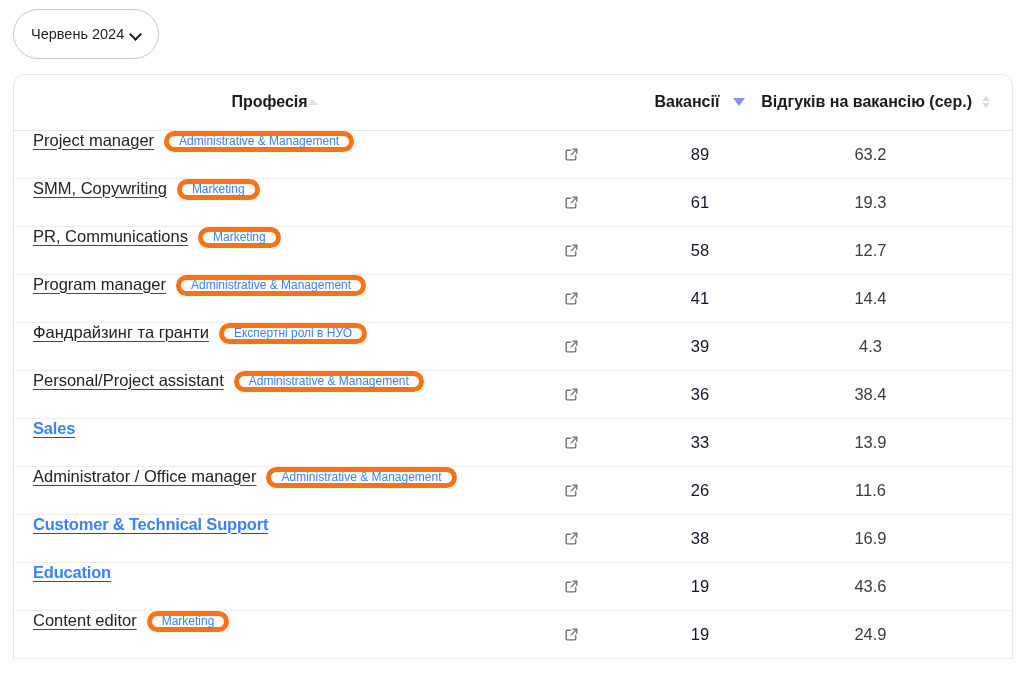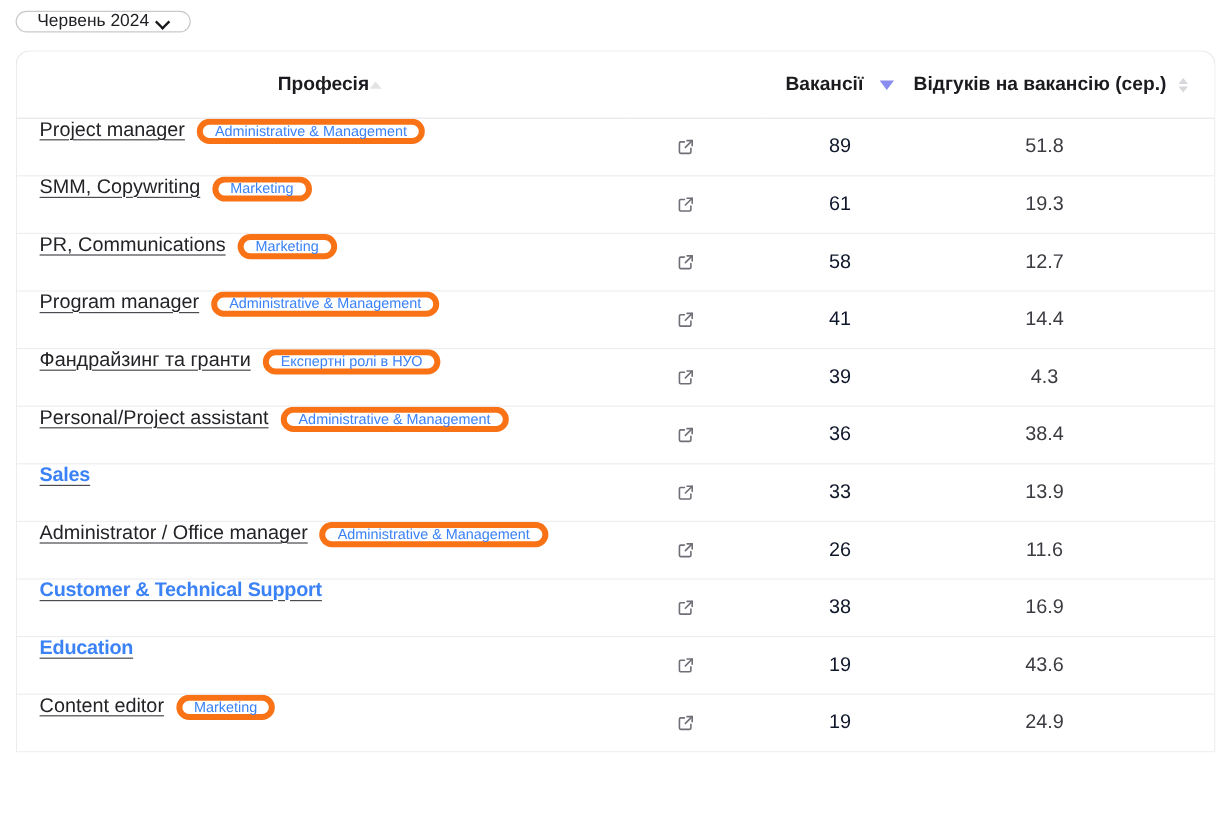--- a/index.html
+++ b/index.html
@@ -18,21 +18,21 @@
   }
 
   
   .toolbar {
     padding: 9px 0 0 13px;
   }
   .date-select {
     display: inline-flex;
     align-items: center;
     gap: 7px;
-    height: 18px;
+    height: 50px;
     padding: 0 16px 0 17px;
     border: 1px solid #c9c9cd;
     border-radius: 999px;
     background: #ffffff;
     font-size: 14.5px;
     color: #1f1f23;
     line-height: 1;
     cursor: pointer;
     white-space: nowrap;
   }
@@ -279,21 +279,21 @@
           <td>
             <div class="cell-link">
               <span class="ext-link-icon"><svg viewBox="0 0 24 24" fill="none" stroke="currentColor" stroke-width="1.9" stroke-linecap="round" stroke-linejoin="round">
                   <path d="M13.5 4.5H19.5V10.5"></path>
                   <path d="M19.5 4.5L11.5 12.5"></path>
                   <path d="M18 13.6V18A1.5 1.5 0 0 1 16.5 19.5H6A1.5 1.5 0 0 1 4.5 18V7.5A1.5 1.5 0 0 1 6 6H10.4"></path>
                 </svg></span>
             </div>
           </td>
           <td class="cell-num">89</td>
-          <td class="cell-num-resp">51.8</td>
+          <td class="cell-num-resp">63.2</td>
         </tr>
         <tr>
           <td>
             <div class="cell-prof">
               <a class="prof-link">SMM, Copywriting</a>
               <span class="badge">Marketing</span>
             </div>
           </td>
           <td>
             <div class="cell-link">

